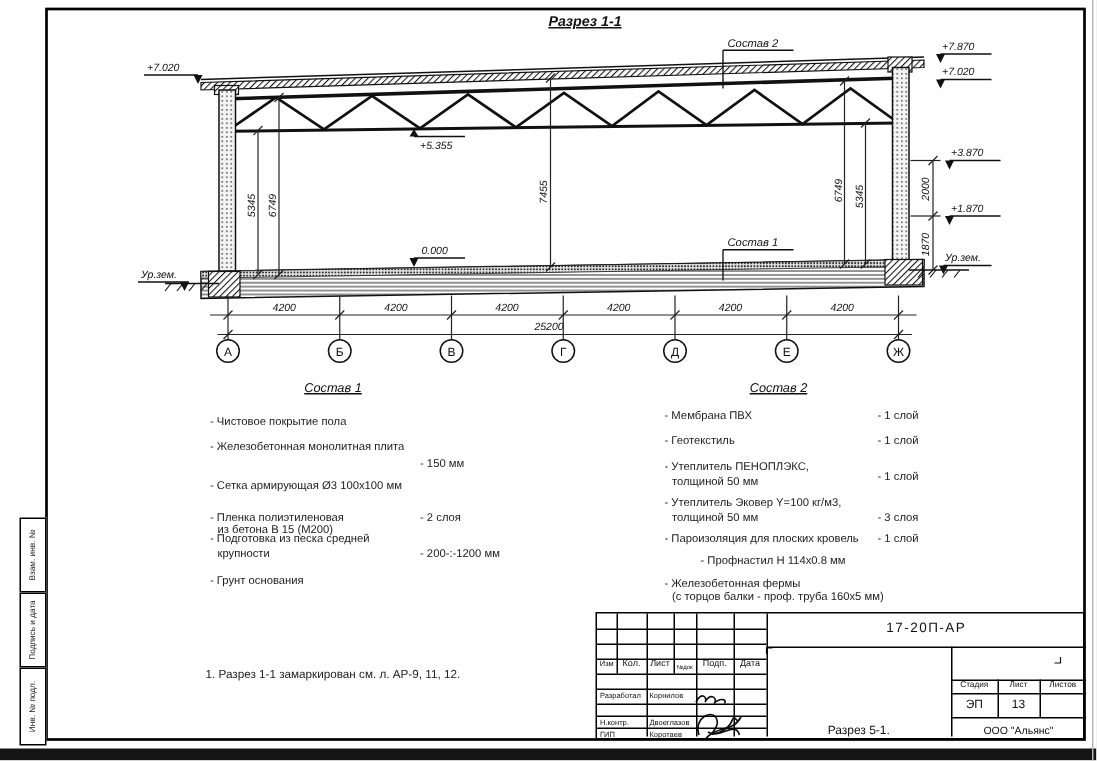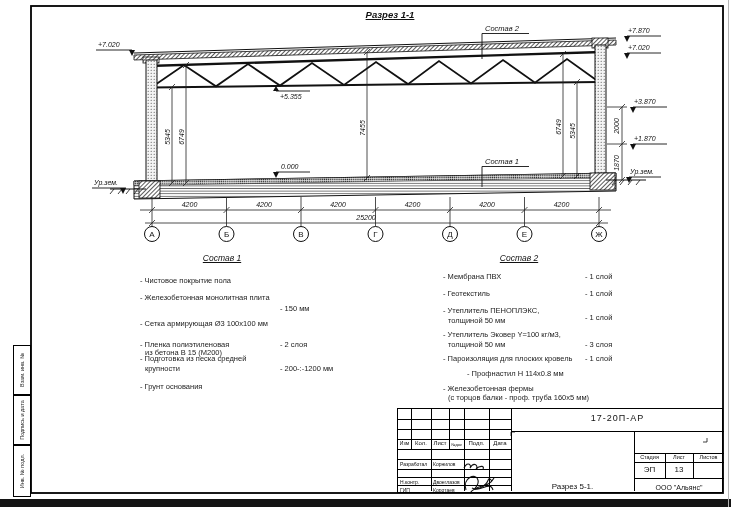--- a/index.html
+++ b/index.html
@@ -259,20 +259,21 @@
   <div class="val" style="left:585px;top:313px;">- 1 слой</div>
   <div class="t" style="left:443px;top:330px;">- Утеплитель Эковер Y=100 кг/м3,</div>
   <div class="t" style="left:448px;top:340px;">толщиной 50 мм</div>
   <div class="val" style="left:585px;top:340px;">- 3 слоя</div>
   <div class="t" style="left:443px;top:354px;">- Пароизоляция для плоских кровель</div>
   <div class="val" style="left:585px;top:354px;">- 1 слой</div>
   <div class="t" style="left:443px;top:369px;margin-left:24px;">- Профнастил Н 114х0.8 мм</div>
   <div class="t" style="left:443px;top:384px;">- Железобетонная фермы</div>
   <div class="t" style="left:448px;top:393px;">(с торцов балки - проф. труба 160х5 мм)</div>
 
+  <div id="note">1. Разрез 1-1 замаркирован см. л. АР-9, 11, 12.</div>
 
   <div id="titleblock">
 
     <div class="tl-h" style="left:0;top:10px;width:113px;"></div>
     <div class="tl-h" style="left:0;top:20px;width:113px;"></div>
     <div class="tl-h" style="left:0;top:30px;width:113px;"></div>
     <div class="tl-h" style="left:0;top:40px;width:113px;"></div>
     <div class="tl-h" style="left:0;top:50px;width:113px;"></div>
     <div class="tl-h" style="left:0;top:60px;width:113px;"></div>
     <div class="tl-h" style="left:0;top:68px;width:113px;"></div>

